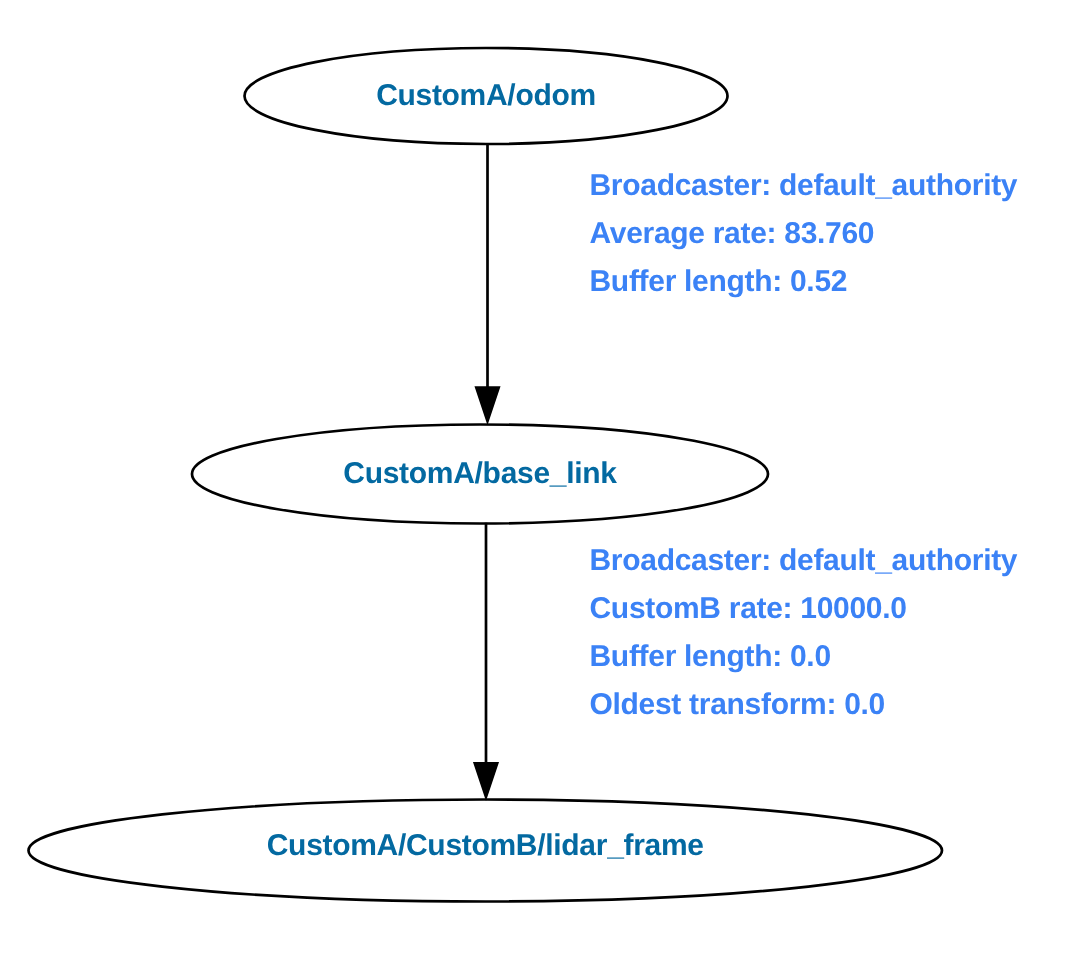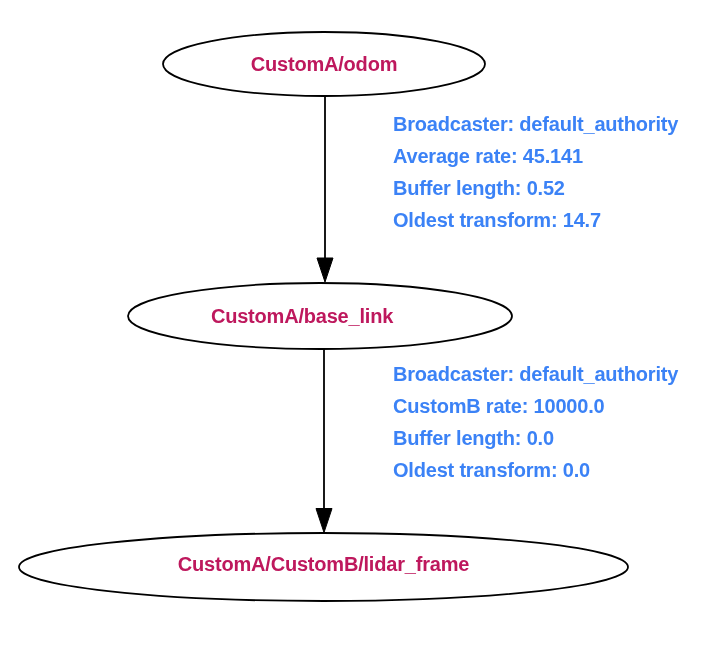--- a/index.html
+++ b/index.html
@@ -17,21 +17,21 @@
     width: 722px; height: 652px;
   }
   .node-label {
     position: absolute;
     display: flex;
     align-items: center;
     justify-content: center;
     font-size: 20px;
     font-weight: 700;
     letter-spacing: -0.2px;
-    color: #be185d;
+    color: #0369a1;
     white-space: nowrap;
   }
   .edge-label {
     position: absolute;
     font-size: 20px;
     font-weight: 700;
     letter-spacing: -0.2px;
     line-height: 32px;
     color: #3b82f6;
     white-space: nowrap;
@@ -51,29 +51,28 @@
 
     <line x1="325" y1="96.5" x2="325" y2="259" stroke="#000000" stroke-width="1.8"></line>
     <polygon points="325,282 317,258 333,258" fill="#000000" stroke="#000000" stroke-width="1"></polygon>
 
     <line x1="324" y1="348.5" x2="324" y2="510" stroke="#000000" stroke-width="1.8"></line>
     <polygon points="324,532.5 316,508.5 332,508.5" fill="#000000" stroke="#000000" stroke-width="1"></polygon>
   </svg>
 
   <div class="node-label" style="left:163px; top:32px; width:322px; height:64px;">CustomA/odom</div>
 
-  <div class="node-label" style="left:110px; top:283px; width:384px; height:66px;">CustomA/base_link</div>
+  <div class="node-label" style="left:128px; top:283px; width:384px; height:66px;">CustomA/base_link</div>
 
   <div class="node-label" style="left:19px; top:530px; width:609px; height:68px;">CustomA/CustomB/lidar_frame</div>
 
   <div class="edge-label" style="left:393px; top:108px;">
     <div class="stat-line">Broadcaster: default_authority</div>
-    <div class="stat-line">Average rate: 45.141</div>
+    <div class="stat-line">Average rate: 83.760</div>
     <div class="stat-line">Buffer length: 0.52</div>
-    <div class="stat-line">Oldest transform: 14.7</div>
   </div>
 
   <div class="edge-label" style="left:393px; top:358px;">
     <div class="stat-line">Broadcaster: default_authority</div>
     <div class="stat-line">CustomB rate: 10000.0</div>
     <div class="stat-line">Buffer length: 0.0</div>
     <div class="stat-line">Oldest transform: 0.0</div>
   </div>
 
 </div>

